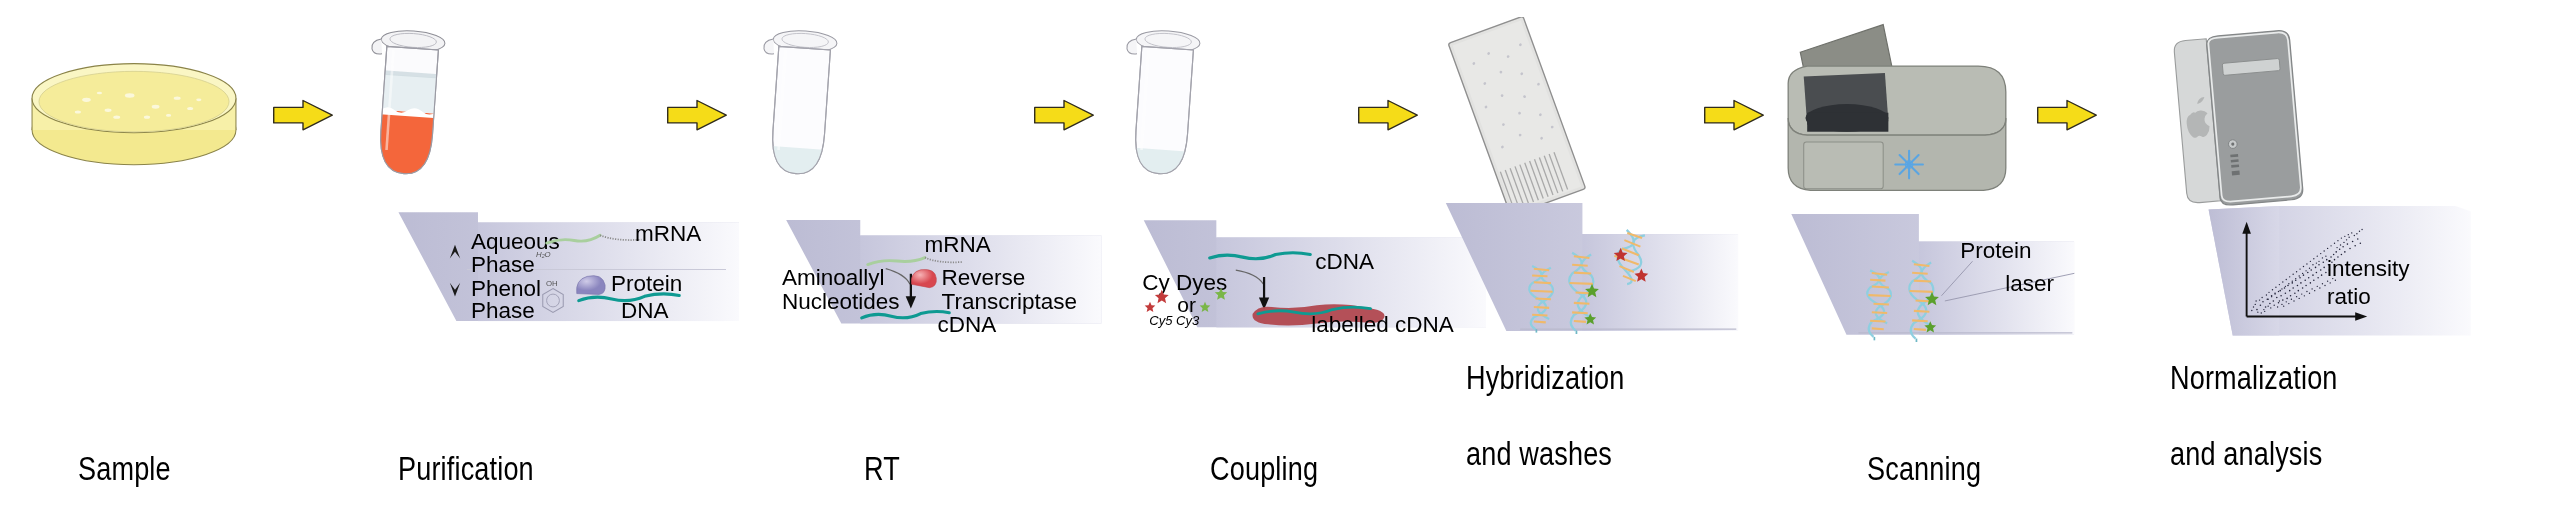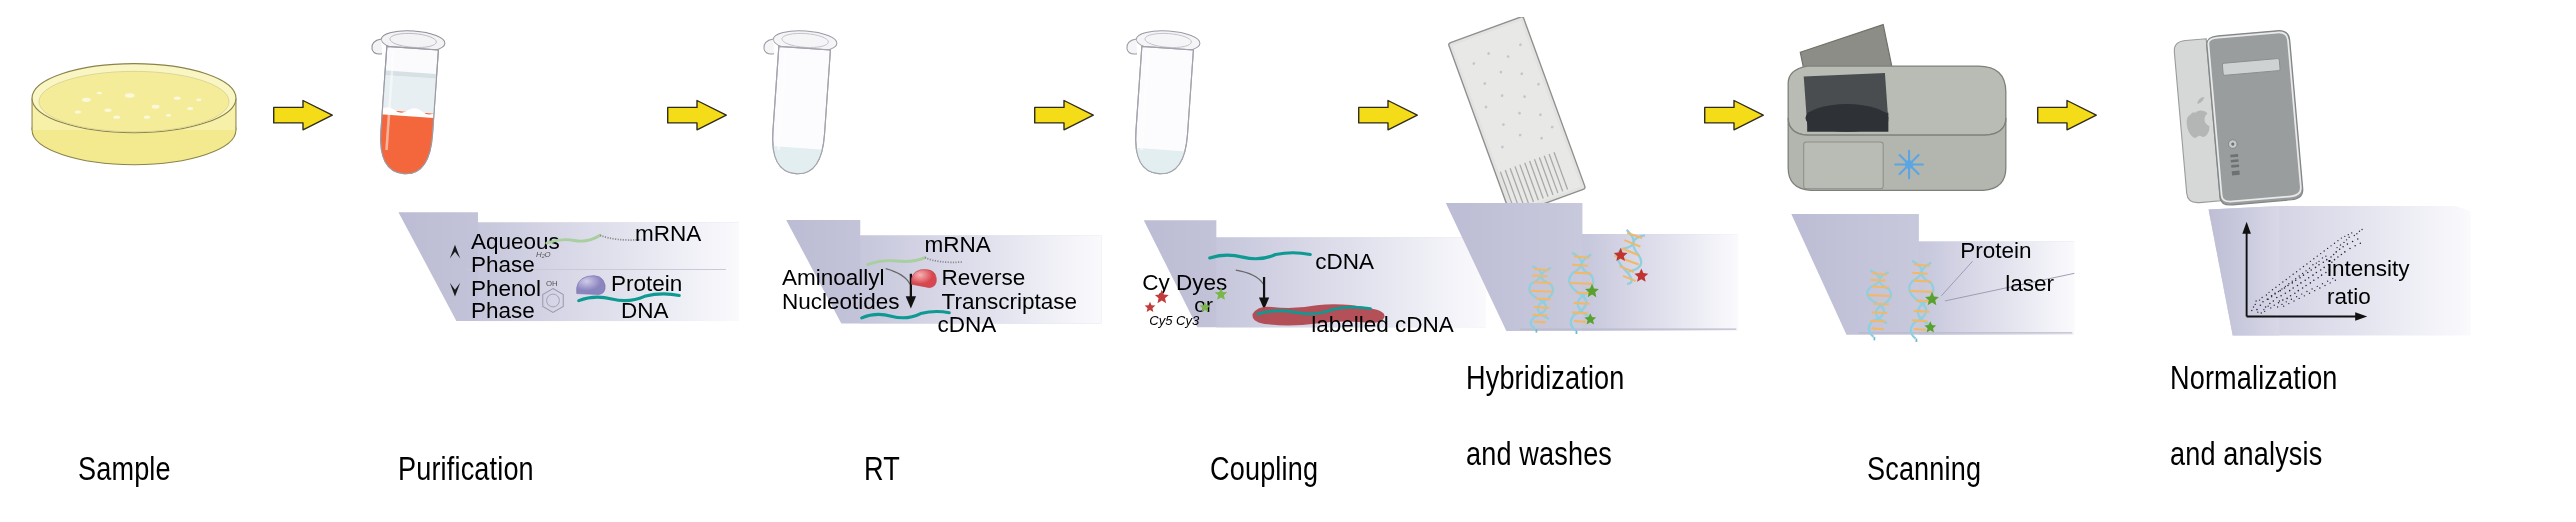--- a/index.html
+++ b/index.html
@@ -269,21 +269,21 @@
       <path d="M24,0 L108,0 L108,20 L420,20 L420,124 L86,124 L24,0 Z" fill="url(#coneGradL)"></path>
       <rect x="108" y="20" width="312" height="104" fill="url(#coneGrad)"></rect>
     </svg>
     <div class="strand" style="left:85px;top:31px;">
       <svg width="104" height="14" viewBox="0 0 120 16">
         <path d="M2,8 q18,-6 38,-1 q20,5 38,-3 q20,-4 40,0" stroke="#0e9a92" stroke-width="3.6" fill="none" stroke-linecap="round"></path>
       </svg>
     </div>
     <div class="panel-text big" style="left:192px;top:29px;">cDNA</div>
     <div class="panel-text big" style="left:19px;top:50px;">Cy Dyes</div>
-    <div class="panel-text mid" style="left:54px;top:73px;margin-left:17px;">or</div>
+    <div class="panel-text mid" style="left:54px;top:73px;">or</div>
     <div class="panel-text sm" style="left:26px;top:93px;">Cy5 Cy3</div>
 
     <div class="art" style="left:31px;top:69px;">
       <svg width="15.6" height="15.6" viewBox="0 0 18 18">
           <polygon points="9,1 11.3,6.3 17,6.9 12.7,10.7 14,16.4 9,13.4 4,16.4 5.3,10.7 1,6.9 6.7,6.3" fill="#c33b3b"></polygon>
         </svg>
     </div>
     <div class="art" style="left:21px;top:81px;">
       <svg width="12" height="12" viewBox="0 0 18 18">
           <polygon points="9,1 11.3,6.3 17,6.9 12.7,10.7 14,16.4 9,13.4 4,16.4 5.3,10.7 1,6.9 6.7,6.3" fill="#c33b3b"></polygon>

